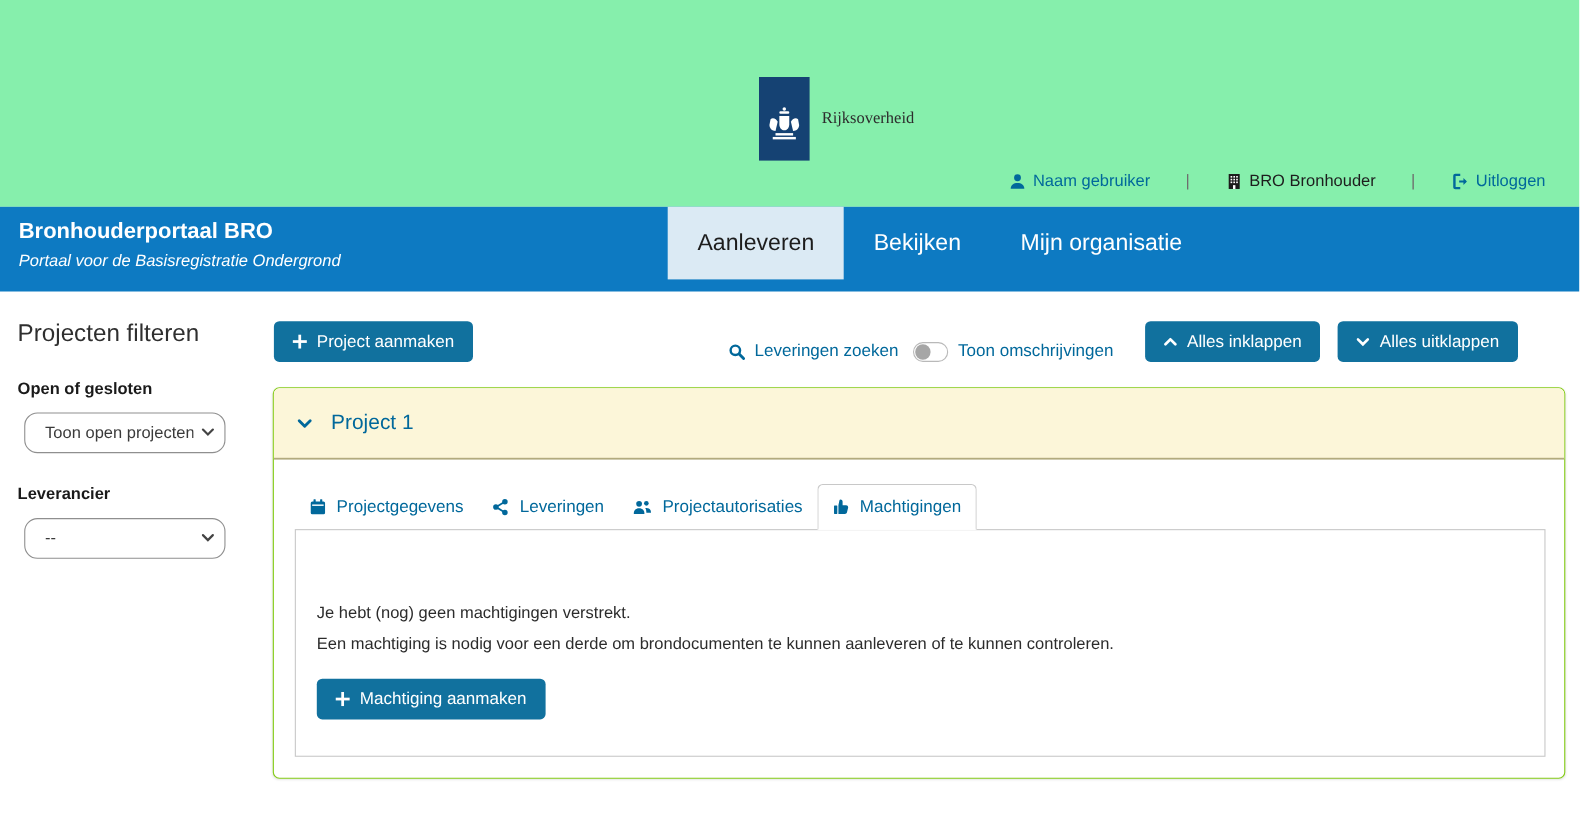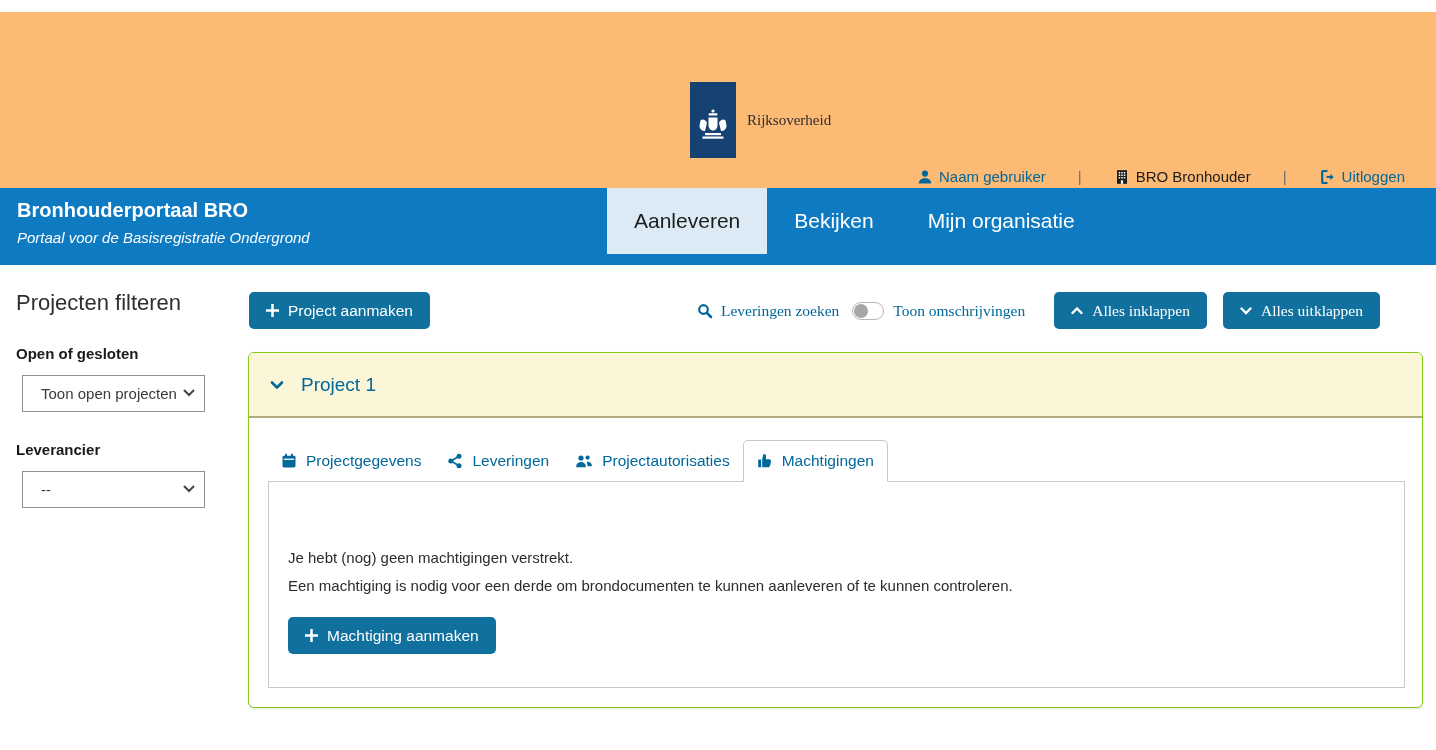--- a/index.html
+++ b/index.html
@@ -1,21 +1,21 @@
 <!DOCTYPE html>
 <html><head>
 <meta charset="utf-8">
 <style>
   * { margin:0; padding:0; box-sizing:border-box; }
   html,body { background:#fff; }
   body { font-family:"Liberation Sans", sans-serif; }
   #app { position:relative; width:1436px; height:750px; background:#fff; overflow:hidden; }
 
   
-  .top-header { position:absolute; left:0; top:12px; width:1436px; height:188px; background:#fdba74; }
+  .top-header { position:absolute; left:0; top:0; width:1436px; height:188px; background:#86efac; }
   .logo-block { position:absolute; left:690px; top:70px; display:flex; }
   .logo-rect { width:46px; height:76px; background:#154273; position:relative; }
   .logo-emblem { position:absolute; left:7px; top:26px; }
   .logo-label { font-family:"Liberation Serif", serif; font-size:15px; color:#2d2d2d; margin-left:11px; margin-top:30px; }
 
   .user-bar { position:absolute; top:156px; right:31px; display:flex; align-items:flex-end; font-size:15px;gap:25px; }
   .user-bar .ulink { color:#01689b; text-decoration:none; display:flex; align-items:center; gap:6px; cursor:pointer; }
   .user-bar .org { color:#1d1d1d; display:flex; align-items:center; gap:6px; }
   .user-bar .sep { color:#6e6e6e; padding:0 7px; }
 
@@ -27,30 +27,30 @@
   .nav-menu { position:absolute; left:607px; top:0; height:66px; display:flex; }
   .nav-item { display:flex; align-items:center; padding:0 27px; font-size:21px; color:#fff; cursor:pointer; }
   .nav-item.active { background:#dbeaf4; color:#1d1d1d; }
 
   
   .sidebar { position:absolute; left:16px; top:290px; width:210px; }
   .sidebar-title { font-size:22px; color:#2f2f2f; }
   .filter-label { font-size:15px; font-weight:bold; color:#1a1a1a; margin-top:29px; }
   .select-wrap { position:relative; width:183px; margin-top:13px; margin-left:6px; }
   .select-wrap select { width:100%; height:37px; appearance:none; -webkit-appearance:none;
-    border:1px solid #8f8f8f; border-radius:0; background:#fff; color:#3a3a3a;
+    border:1px solid #8f8f8f; border-radius:12px; background:#fff; color:#3a3a3a;
     font-size:15px; padding:0 28px 0 18px; font-family:inherit; cursor:pointer; }
   .select-chevron { position:absolute; right:10px; top:14px; pointer-events:none; }
 
   
   .toolbar { position:absolute; left:249px; top:292px; width:1174px; height:37px; }
   .btn { display:inline-flex; align-items:center; gap:9px; background:#11719e; color:#fff;
     font-size:15.5px; height:37px; padding:0 17px; border-radius:5px; border:none;
     cursor:pointer; font-family:inherit; white-space:nowrap; }
-  .toolbar-right { position:absolute; right:43px; top:0; height:37px; display:flex; align-items:center;font-family:Liberation Serif, serif; }
+  .toolbar-right { position:absolute; right:43px; top:0; height:37px; display:flex; align-items:flex-end; }
   .search-link { display:flex; align-items:center; gap:8px; color:#01689b; font-size:15.5px; cursor:pointer; }
   .toggle { width:32px; height:18px; border:1px solid #b9b9b9; border-radius:10px; background:#fff;
     position:relative; margin-left:13px; cursor:pointer; flex:none; }
   .toggle-knob { position:absolute; left:1px; top:1px; width:14px; height:14px; border-radius:50%; background:#a6a6a6; }
   .toggle-label { color:#01689b; font-size:15.5px; margin-left:9px; }
   .toolbar-right .btn.collapse { margin-left:29px; }
   .toolbar-right .btn.expand { margin-left:16px; }
 
   
   .card { position:absolute; left:248px; top:352px; width:1175px; background:#fff;

